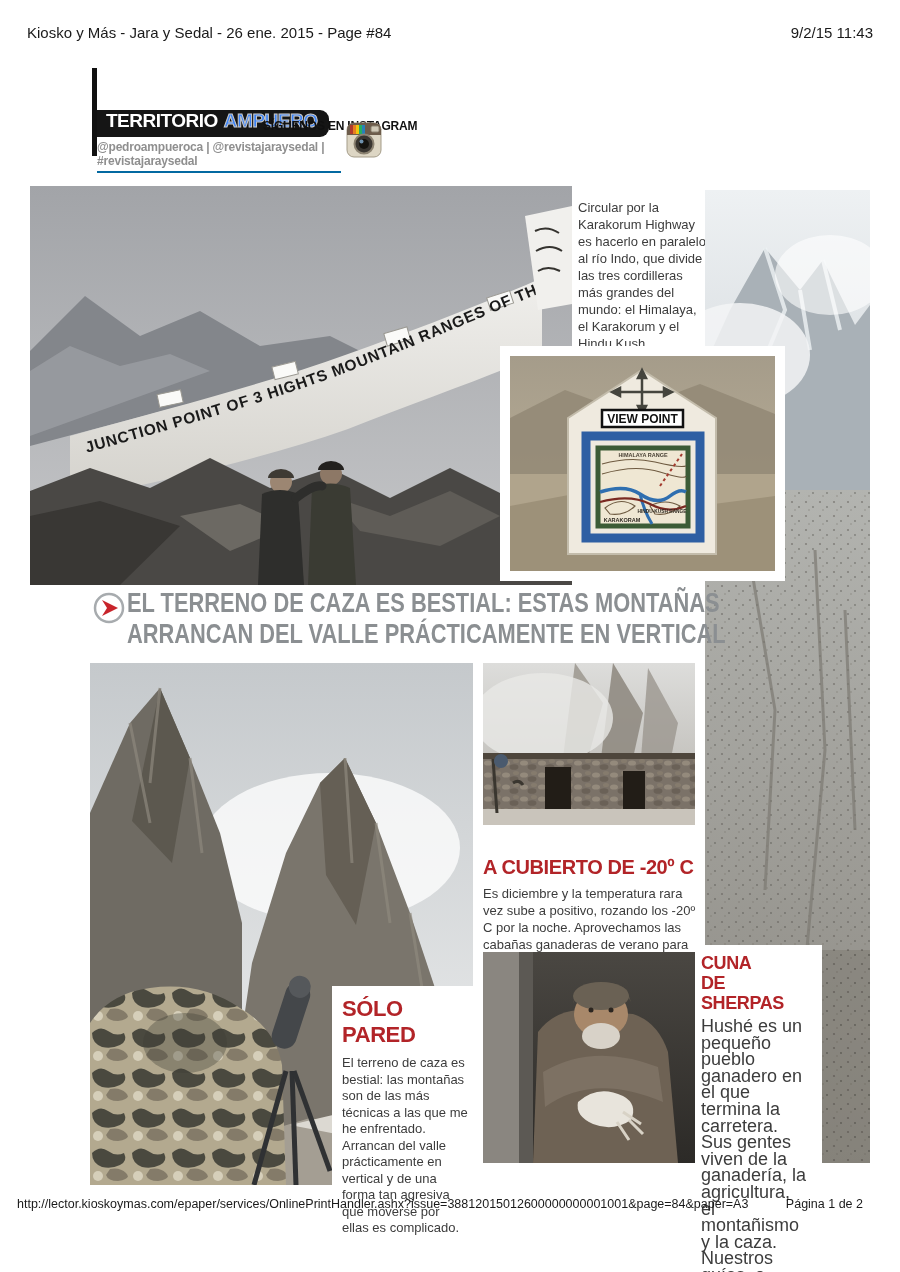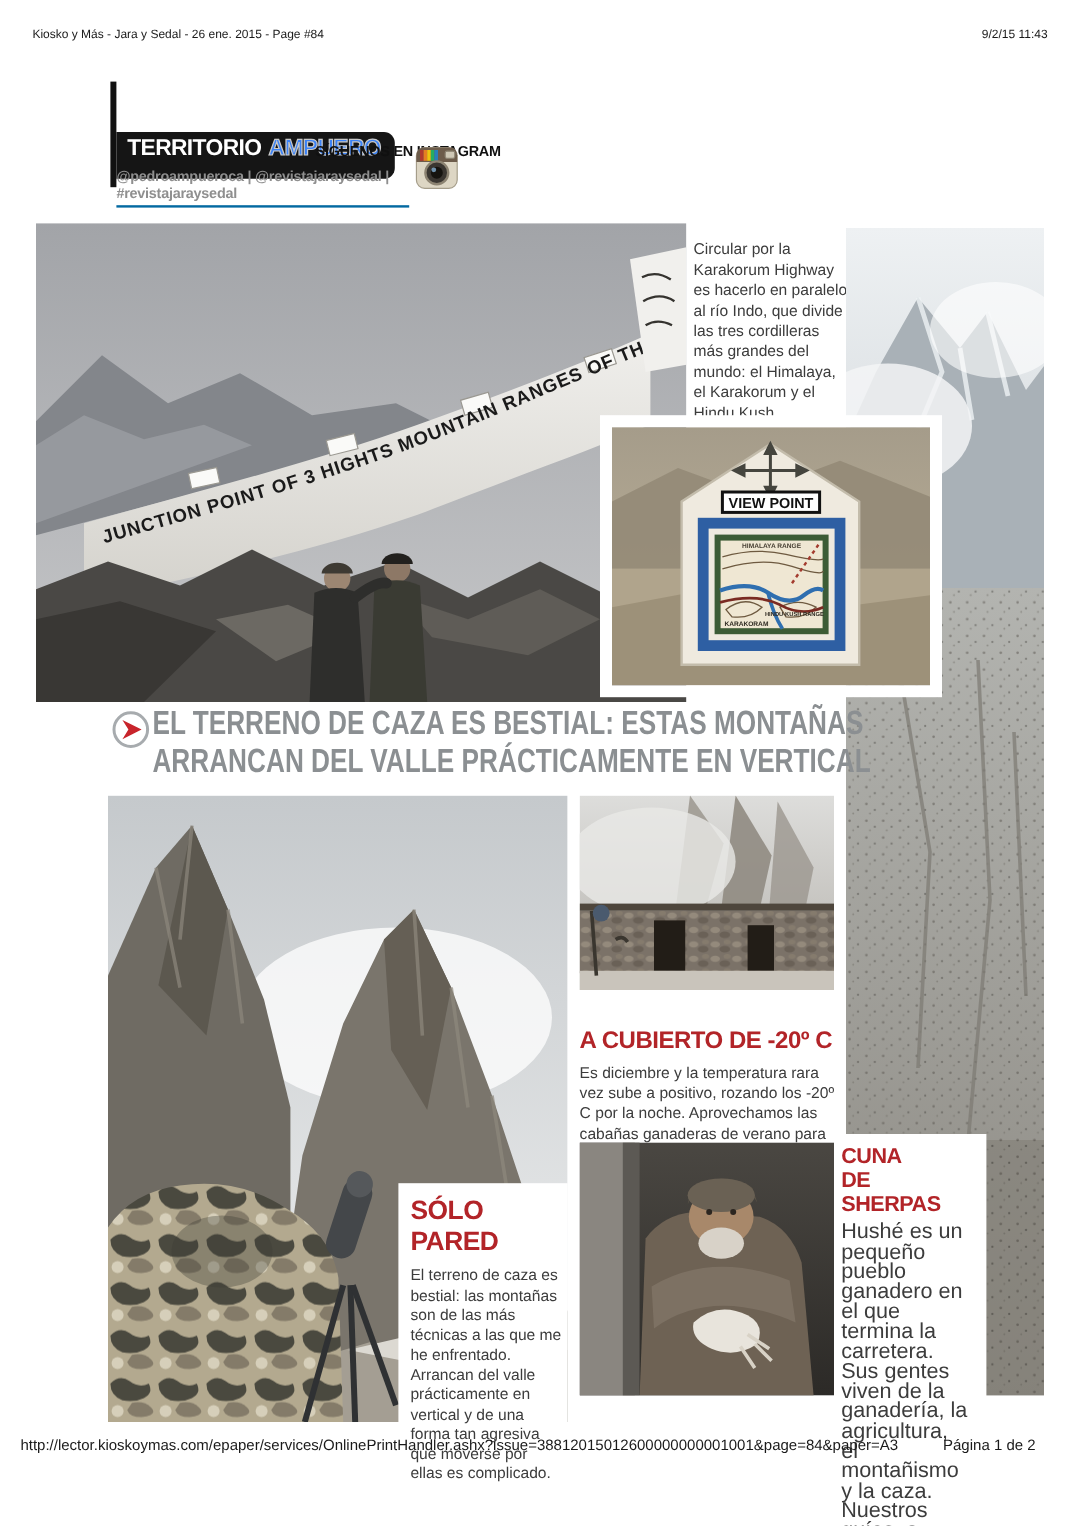--- a/index.html
+++ b/index.html
@@ -2,28 +2,28 @@
 <html><head>
 <meta charset="utf-8">
 <style>
   html,body{margin:0;padding:0;background:#ffffff;}
   .page{position:relative;width:900px;height:1272px;background:#fff;
         font-family:"Liberation Sans", sans-serif;overflow:hidden;color:#222;}
   .abs{position:absolute;}
 
   
   .print-row{left:27px;top:24px;width:846px;display:flex;justify-content:space-between;
-             font-size:10px;color:#1a1a1a;}
+             font-size:15px;color:#1a1a1a;}
   .footer-row{left:17px;top:1197px;width:846px;display:flex;justify-content:space-between;
              font-size:12.5px;color:#1a1a1a;}
 
   
   .vbar{left:92px;top:68px;width:5px;height:88px;background:#111;}
   .brandbox{left:97px;top:110px;height:27px;background:#151515;border-radius:0 9px 9px 0;
-            display:flex;align-items:center;padding:0 12px 12px 9px;}
+            display:flex;align-items:flex-start;padding:0 12px 0 9px;}
   .territorio{font-size:19px;font-weight:800;color:#fff;letter-spacing:-0.5px;}
   .ampuero{font-size:19px;font-weight:700;margin-left:6px;color:#3b82f6;
            -webkit-text-stroke:1px #c9c9c9;letter-spacing:-0.5px;}
   .follow{left:263px;top:119px;font-size:12px;font-weight:700;color:#101010;letter-spacing:-0.2px;}
   .handles{left:97px;top:140px;width:244px;font-size:12px;font-weight:700;color:#8f8f8f;
            border-bottom:2px solid #0369a1;padding-bottom:3px;letter-spacing:-0.2px;}
 
   
   .headline{left:127px;top:587px;width:540px;}
   .headline div{font-size:28px;line-height:31px;font-weight:700;color:#8b8f92;

